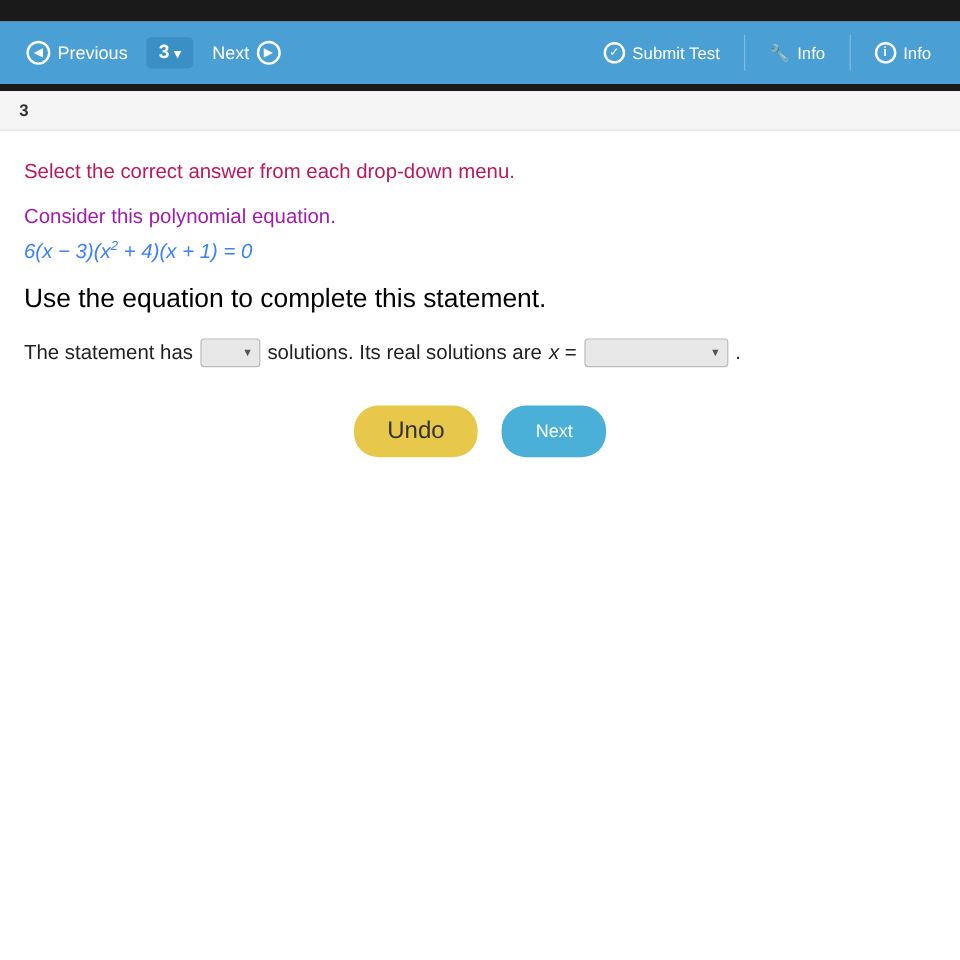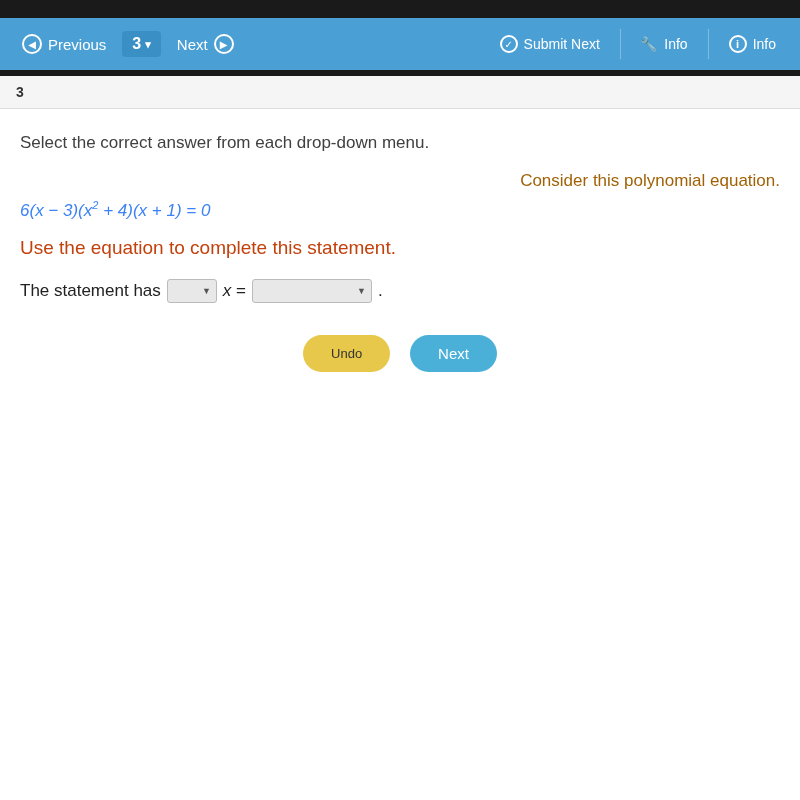--- a/index.html
+++ b/index.html
@@ -152,41 +152,40 @@
     }
 
     
     .main-content {
       padding: 24px 20px 20px 20px;
       background: #fff;
     }
 
     .instruction-text {
       font-size: 17px;
-      color: #404040;
+      color: #be185d;
       margin-bottom: 18px;
     }
 
     .consider-text {
       font-size: 17px;
-      color: #a16207;
+      color: #a21caf;
       margin-bottom: 8px;
-      text-align: right;
     }
 
     .equation-block {
       font-size: 17px;
       color: #3b82f6;
       margin-bottom: 16px;
       font-style: italic;
     }
 
     .use-text {
-      font-size: 19px;
-      color: #c2410c;
+      font-size: 22px;
+      color: #000000;
       margin-bottom: 20px;
     }
 
     .statement-line {
       font-size: 17px;
       color: #222;
       display: flex;
       align-items: center;
       gap: 6px;
       flex-wrap: wrap;
@@ -233,21 +232,21 @@
       gap: 20px;
       margin-top: 10px;
     }
 
     .btn-undo {
       background: #e8c84a;
       color: #333;
       border: none;
       border-radius: 20px;
       padding: 10px 28px;
-      font-size: 13px;
+      font-size: 20px;
       font-weight: 500;
       cursor: pointer;
     }
 
     .btn-next {
       background: #4ab0d8;
       color: white;
       border: none;
       border-radius: 20px;
       padding: 10px 28px;
@@ -284,21 +283,21 @@
 
     <button class="nav-btn">
       <span>Next</span>
       <span class="icon-circle">▶</span>
     </button>
   </div>
 
   <div class="nav-right">
     <button class="nav-right-btn">
       <span class="check-icon">✓</span>
-      <span>Submit Next</span>
+      <span>Submit Test</span>
     </button>
     <div class="nav-divider"></div>
     <button class="nav-right-btn">
       <span class="wrench-icon">🔧</span>
       <span>Info</span>
     </button>
     <div class="nav-divider"></div>
     <button class="nav-right-btn">
       <span class="info-icon">i</span>
       <span>Info</span>
@@ -330,20 +329,21 @@
 
     <div class="dropdown-wrapper">
       <select class="dropdown-select">
         <option value=""></option>
         <option value="2">2</option>
         <option value="3">3</option>
         <option value="4">4</option>
       </select>
     </div>
 
+    <span>solutions. Its real solutions are</span>
 
     <span><em>x</em> =</span>
 
     <div class="dropdown-wrapper">
       <select class="dropdown-select dropdown-wide">
         <option value=""></option>
         <option value="-1, 3">-1, 3</option>
         <option value="1, -3">1, -3</option>
         <option value="3">3</option>
         <option value="-1">-1</option>

